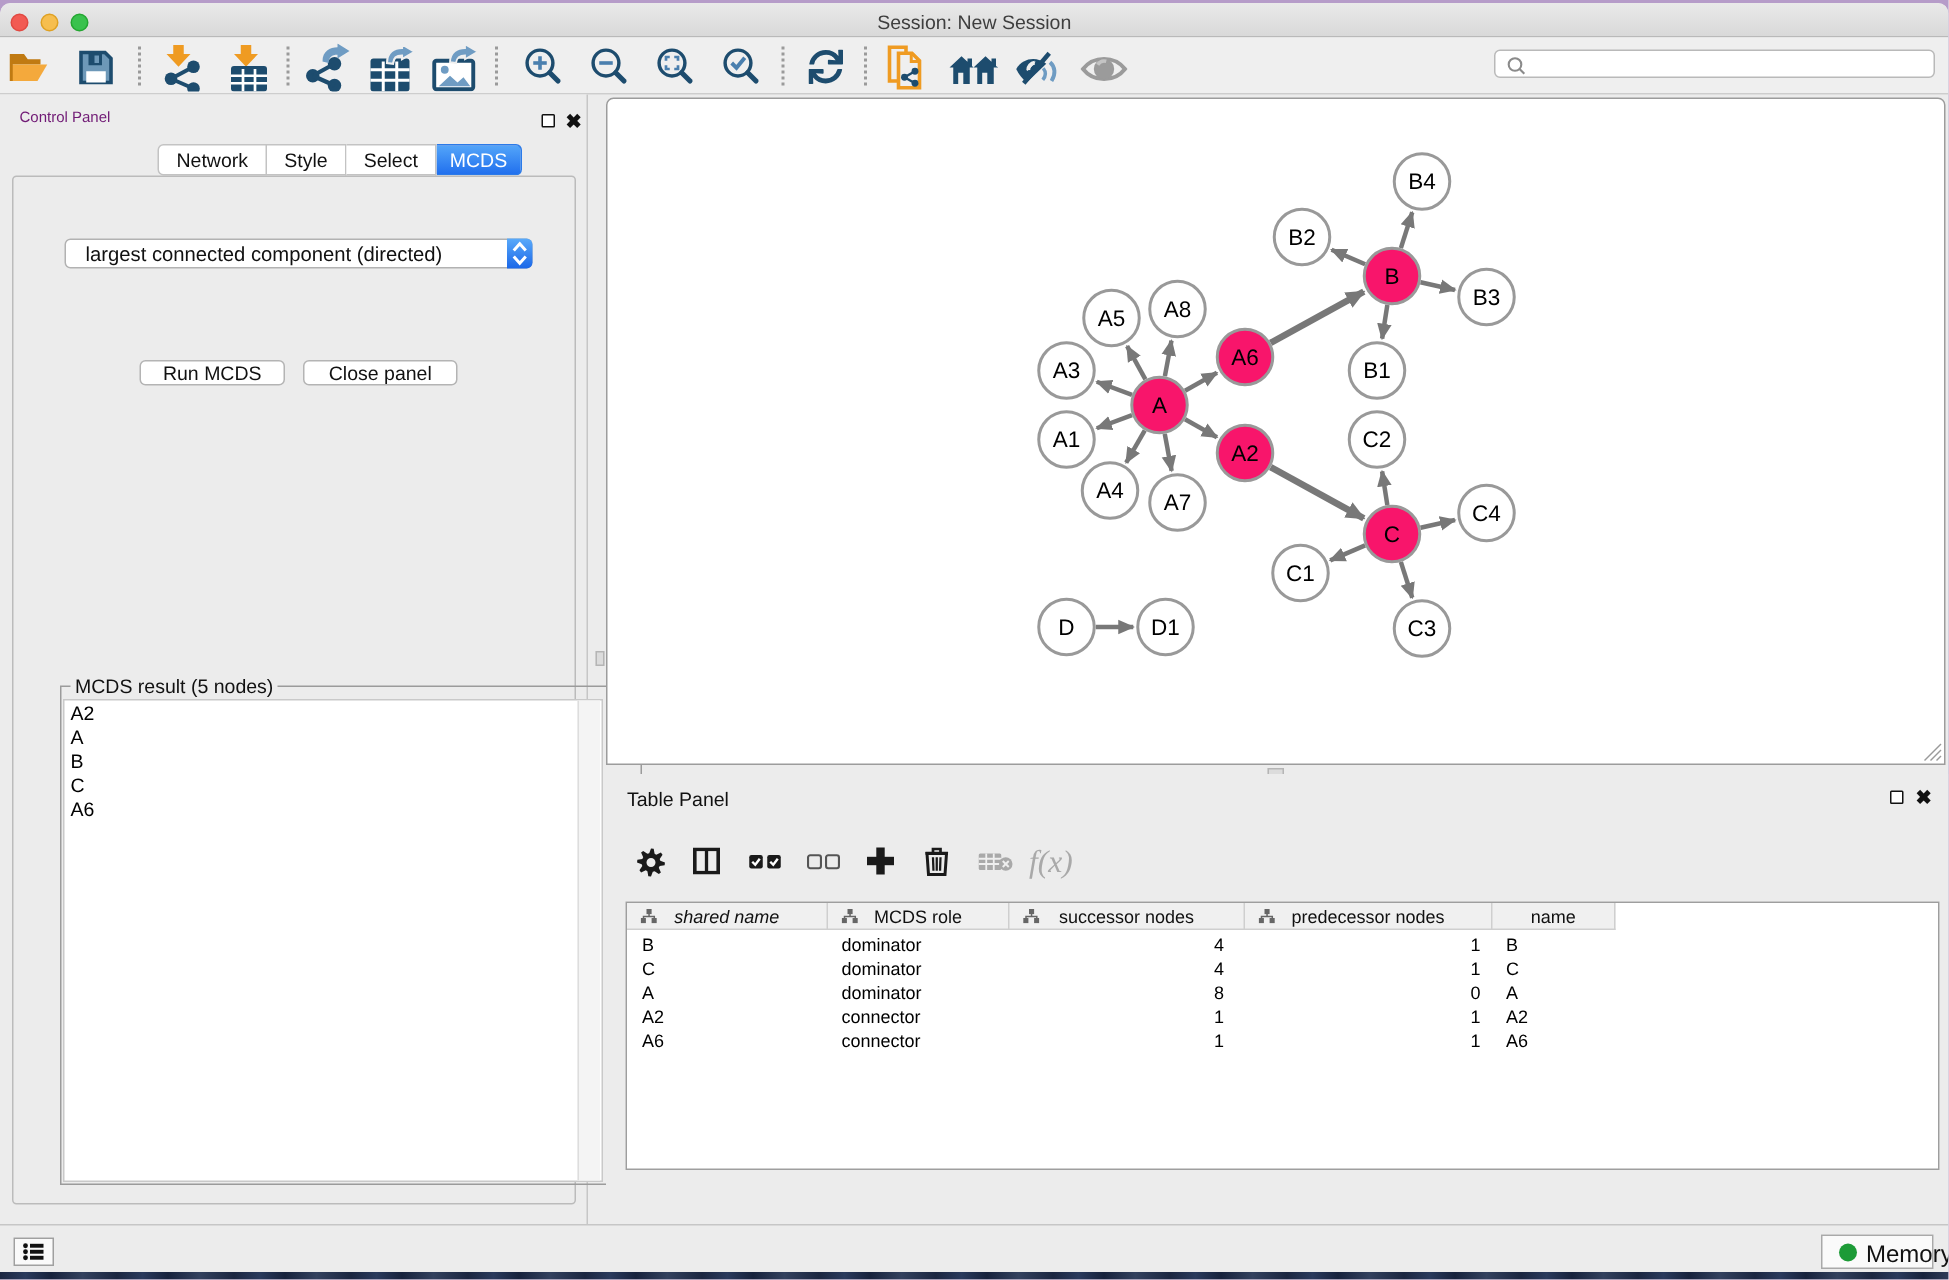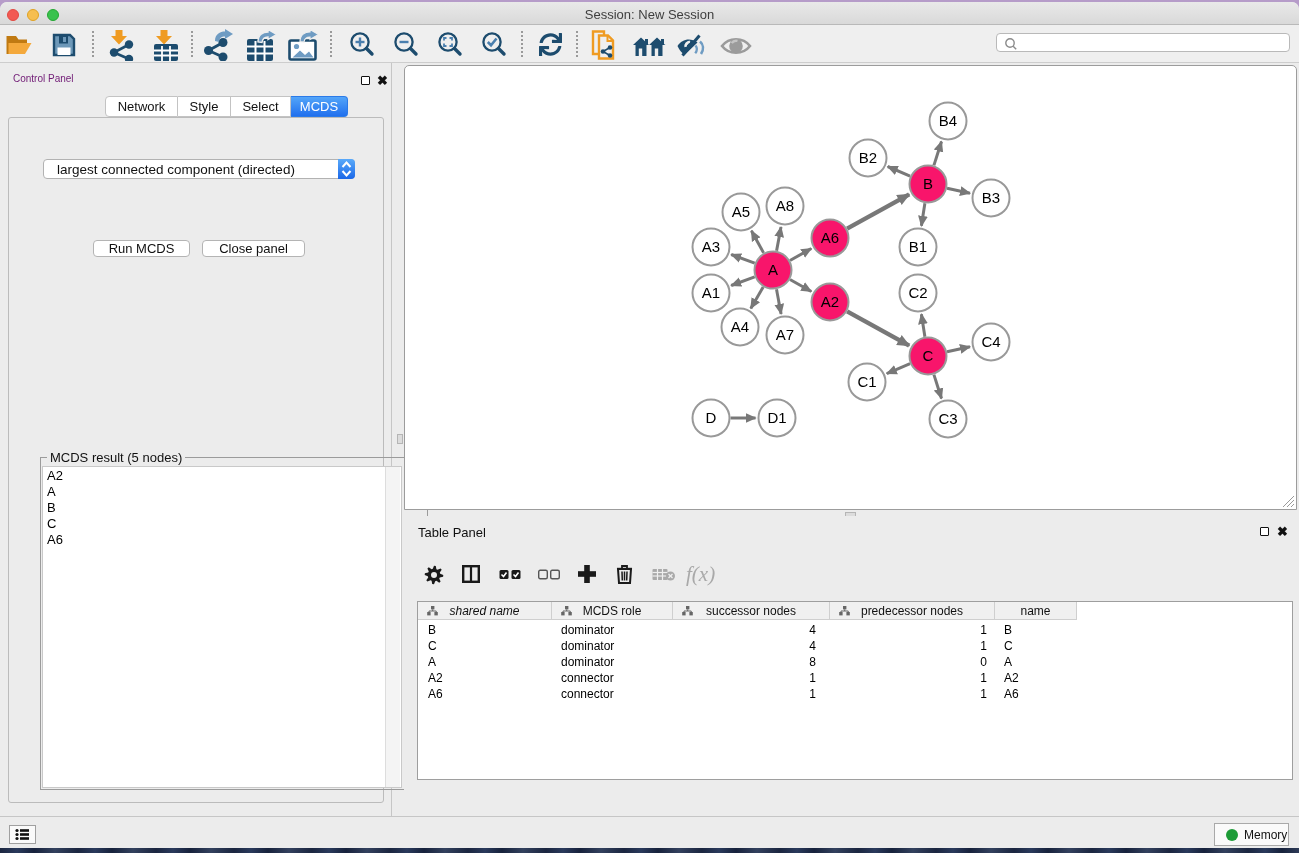--- a/index.html
+++ b/index.html
@@ -51,21 +51,21 @@
 #tpanel { position:absolute; left:404px; top:514px; width:895px; height:300px; background:#ececec; }
 #tpanel .hdr { position:absolute; left:14px; top:9px; font-size:13px; color:#111; }
 #ttoolbar { position:absolute; left:14px; top:40px; height:32px; }
 #dtable { position:absolute; left:13px; top:85px; width:876px; height:179px; background:#fff; border:1px solid #9e9e9e; font-size:12px; }
 .throw { position:absolute; left:0; top:0; width:659px; height:18px; background:#f0f0f0; border-bottom:1px solid #cfcfcf; }
 .thcell { position:absolute; top:0; height:18px; border-right:1px solid #cfcfcf; text-align:center; line-height:18px; color:#111; }
 .trow { position:absolute; height:16px; line-height:16px; color:#000; }
 
 #btabs { position:absolute; left:673px; top:789px; display:flex; }
 #statusbar { position:absolute; left:0; top:814px; width:1299px; height:32px; background:#ececec; border-top:1px solid #c6c6c6; }
-#memorybtn { position:absolute; left:1214px; top:6px; width:75px; height:23px; background:#fafafa; border:1px solid #a9a9a9; font-size:12px; color:#111; }
+#memorybtn { position:absolute; left:1214px; top:6px; width:75px; height:23px; background:#fafafa; border:1px solid #a9a9a9; font-size:16px; color:#111; }
 #listbtn { position:absolute; left:9px; top:8px; width:27px; height:19px; background:#fafafa; border:1px solid #a0a0a0; }
 </style>
 </head>
 <body>
 <div id="win">
   <div id="titlebar">
     <div class="tl t1"></div>
       <div class="tl t2"></div>
       <div class="tl t3"></div>
     <div class="title">Session: New Session</div>

